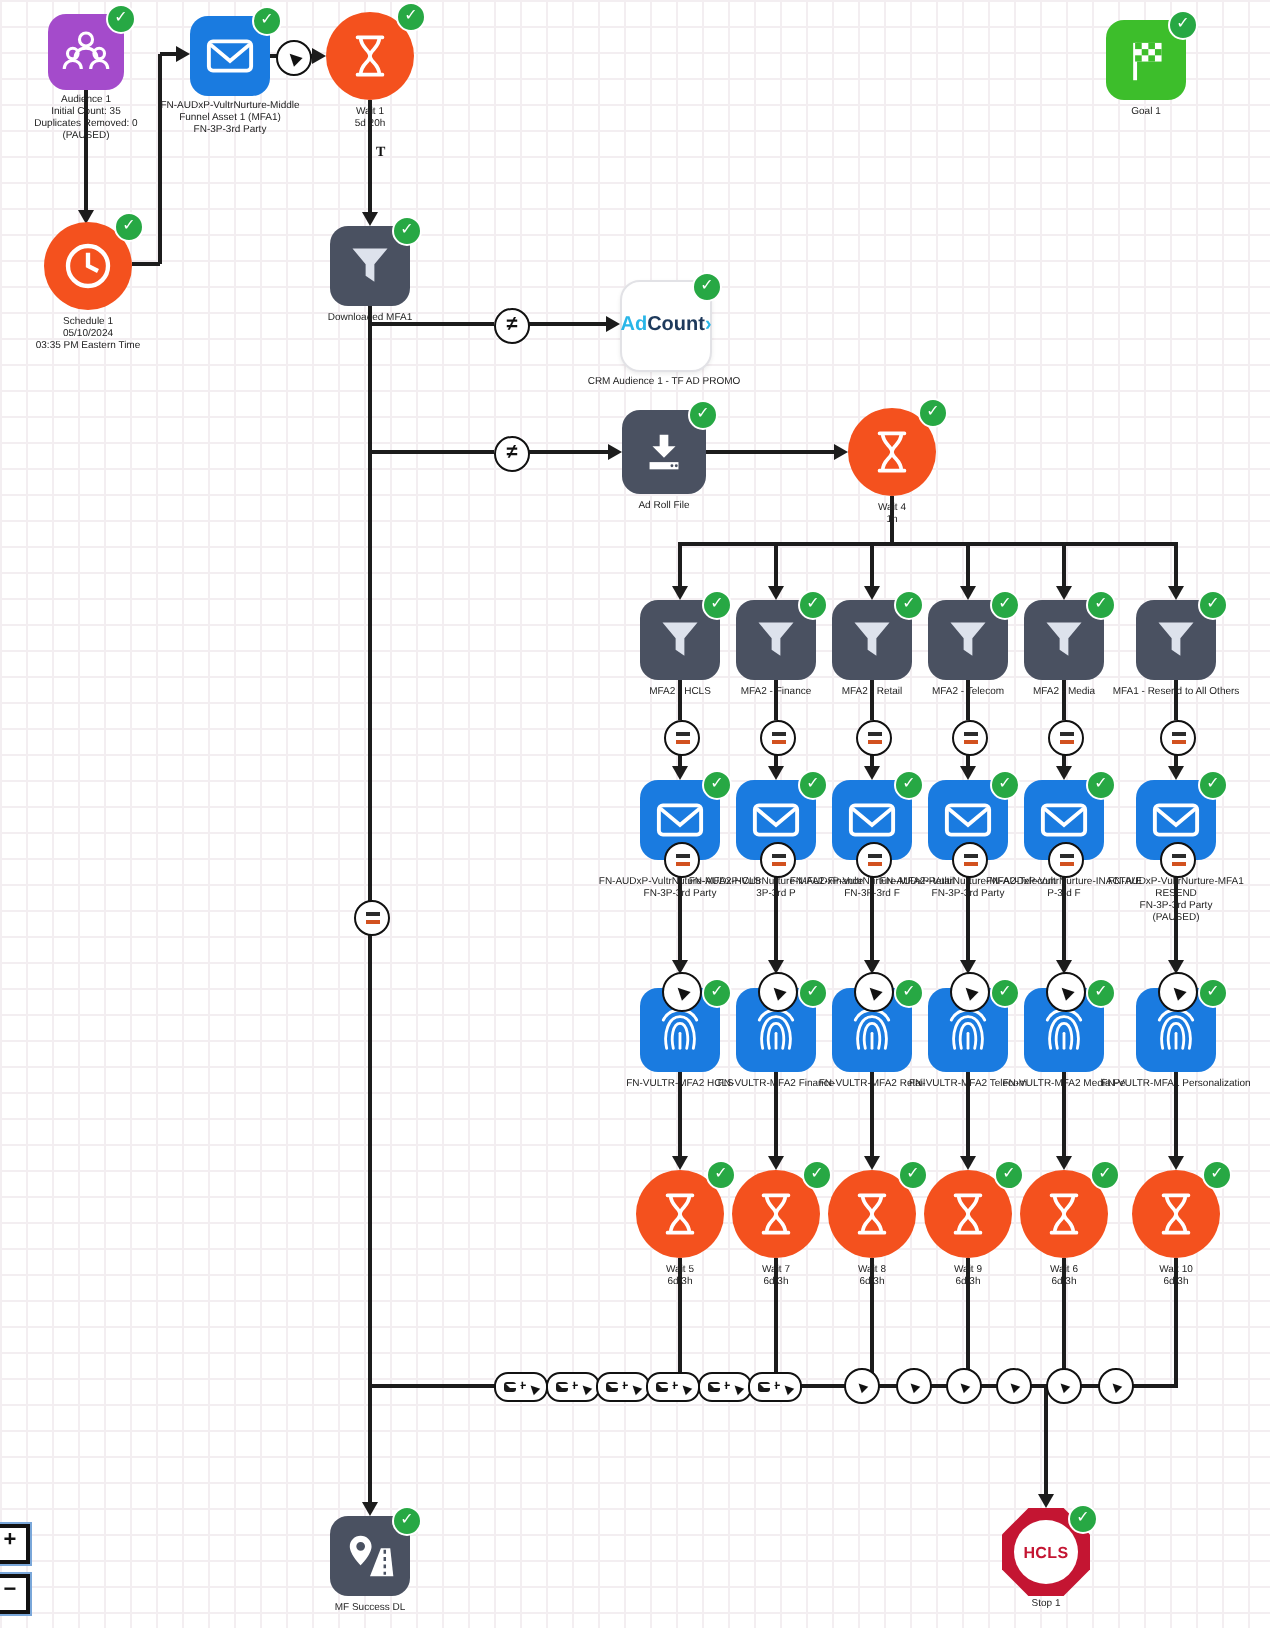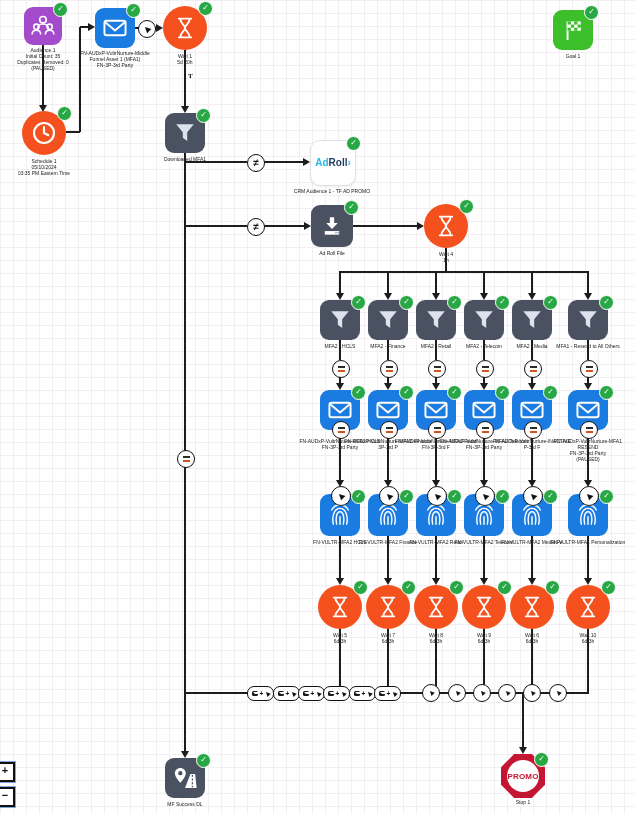--- a/index.html
+++ b/index.html
@@ -289,21 +289,21 @@
   <div class="lbl" style="left:140px;top:156px">
     <div>Downloaded MFA1</div>
   </div>
 
   <span class="tmark" style="left:188px;top:72px">T</span>
 
   <div class="scir" style="left:247px;top:154px">
       <span>≠</span>
     </div>
   <div class="node whitebg" style="left:310px;top:140px;width:44px;height:44px">
-    <span class="brand"><span class="b1">Ad</span><span class="b2">Roll</span><span class="b3">›</span></span>
+    <span class="brand"><span class="b1">Ad</span><span class="b2">Count</span><span class="b3">›</span></span>
     <span class="check">✓</span>
   </div>
   <div class="lbl" style="left:287px;top:188px">
     <div>CRM Audience 1 - TF AD PROMO</div>
   </div>
 
   <div class="scir" style="left:247px;top:218px">
       <span>≠</span>
     </div>
   <div class="node sq slate" style="left:311px;top:205px;width:42px;height:42px">
@@ -688,21 +688,21 @@
     <svg viewBox="0 0 36 36" width="28" height="28">
         <use href="#ic-pinroad"></use>
       </svg>
     <span class="check">✓</span>
   </div>
   <div class="lbl" style="left:140px;top:801px">
     <div>MF Success DL</div>
   </div>
 
   <div class="stop-oct" style="left:501px;top:754px">
-    <span class="stop-inner">PROMO</span>
+    <span class="stop-inner">HCLS</span>
   </div>
   <span class="check" style="position:absolute;left:534px;top:752px">✓</span>
   <div class="lbl" style="left:478px;top:799px">
     <div>Stop 1</div>
   </div>
 
   <div class="zbtn" style="top:762px">+</div>
   <div class="zbtn" style="top:787px">−</div>
 
 </div>

